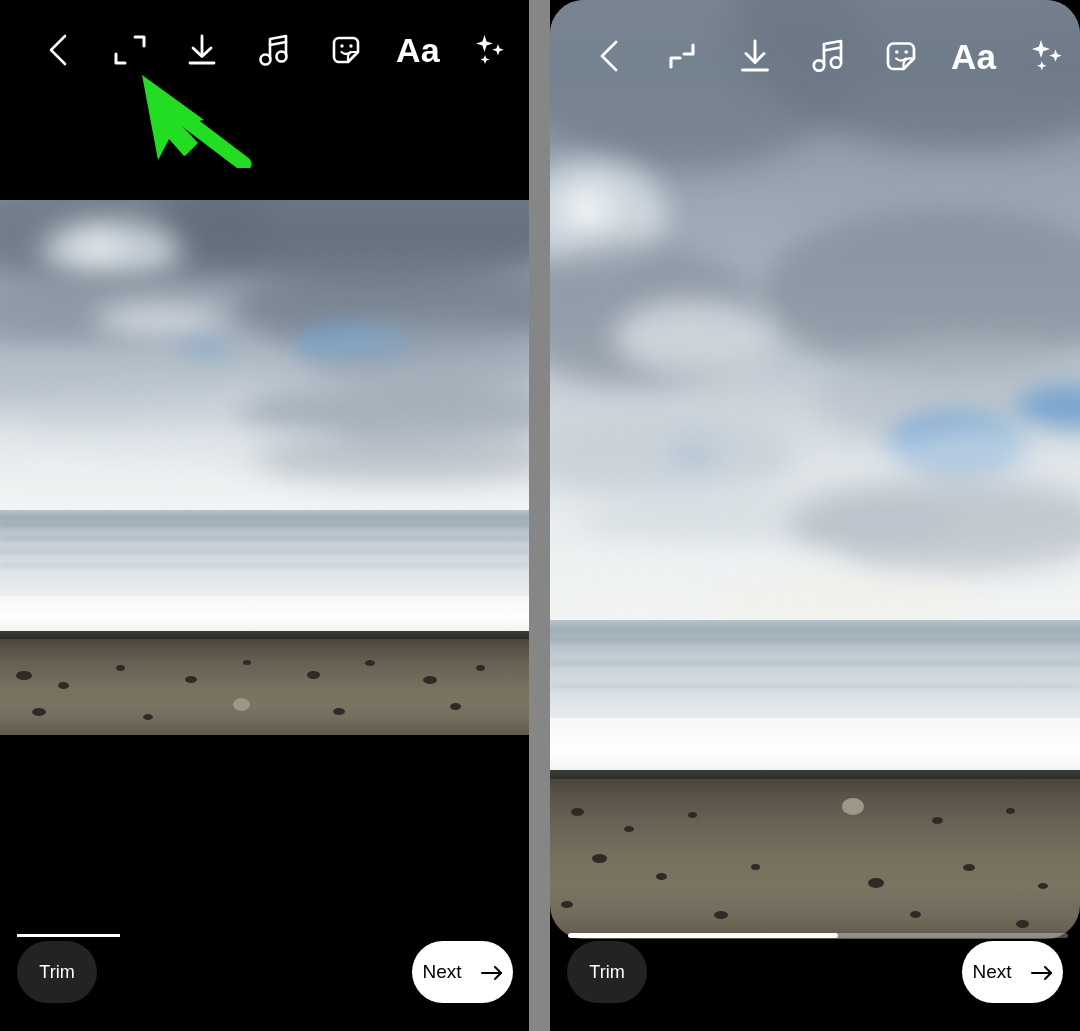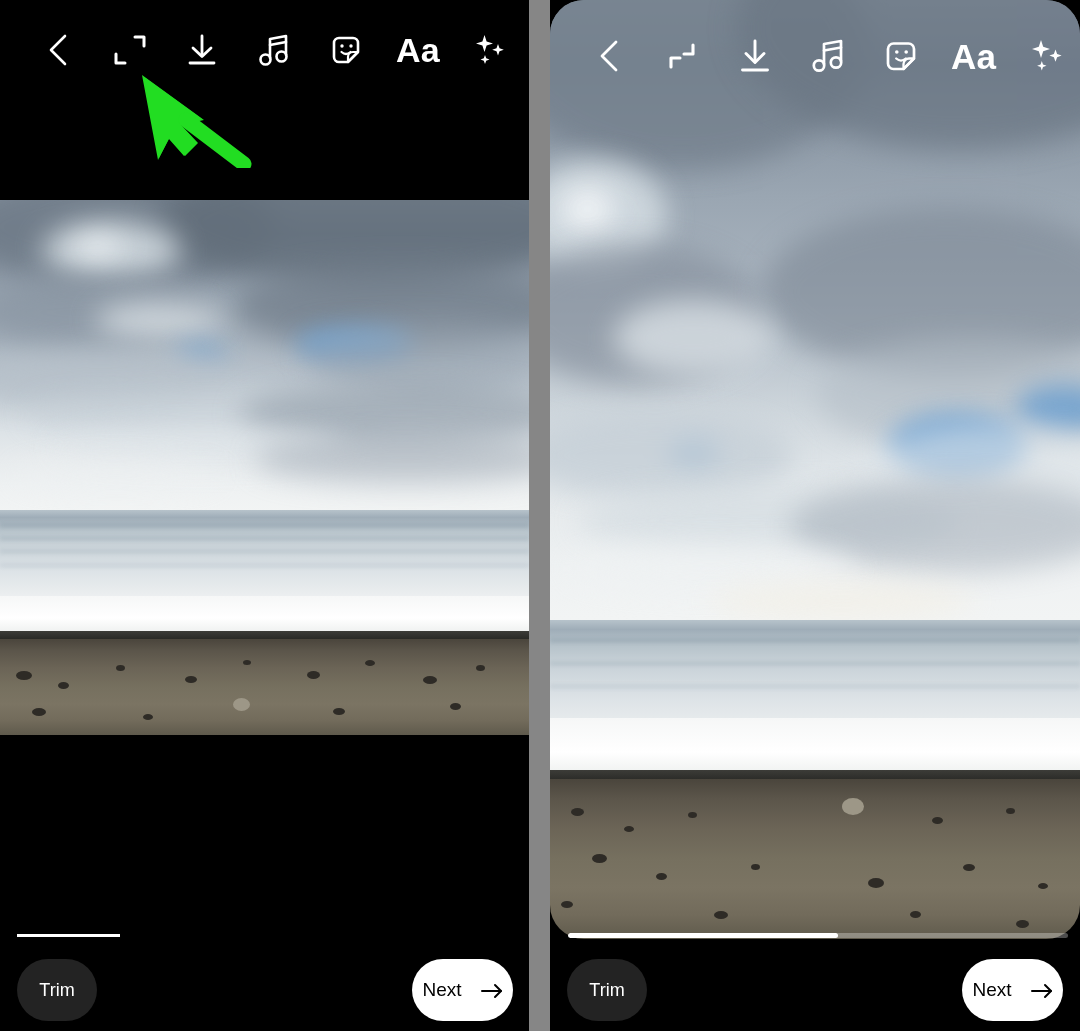--- a/index.html
+++ b/index.html
@@ -49,21 +49,21 @@
   .wavestreak{position:absolute;left:0;right:0;height:3px;background:rgba(120,140,155,.45);filter:blur(2px);}
   .foam{position:absolute;left:0;right:0;background:linear-gradient(180deg,#f6f7f7,#ffffff 60%,#eef0ef);}
   .wetline{position:absolute;left:0;right:0;background:linear-gradient(180deg,#3c3c38,#22221f);}
   .sand{position:absolute;left:0;right:0;bottom:0;
         background:linear-gradient(180deg,#4a453c 0%, #5b554a 12%, #6b6456 30%,
                    #76705f 50%, #7b7463 68%, #726b5b 85%, #5f5a4c 100%);}
   .pebble{position:absolute;border-radius:50%;background:#2e2b26;filter:blur(.6px);}
   .pebble.lt{background:#9d9787;}
 
   
-  .bottombar{position:absolute;bottom:0;height:93px;z-index:25;}
+  .bottombar{position:absolute;bottom:18px;height:93px;z-index:25;}
   .bb-left{left:0;width:529px;}
   .bb-right{left:0;width:530px;}
 
   .trim-btn{position:absolute;bottom:10px;left:17px;width:80px;height:62px;border-radius:31px;
             background:#232323;color:#fff;font-size:18px;display:flex;align-items:center;
             justify-content:center;border:0;cursor:pointer;}
   .next-btn{position:absolute;bottom:10px;width:101px;height:62px;border-radius:31px;background:#fff;
             color:#000;font-size:19px;display:flex;align-items:center;justify-content:center;
             gap:19px;border:0;cursor:pointer;font-weight:400;}
   .bb-left .next-btn{right:16px;}

